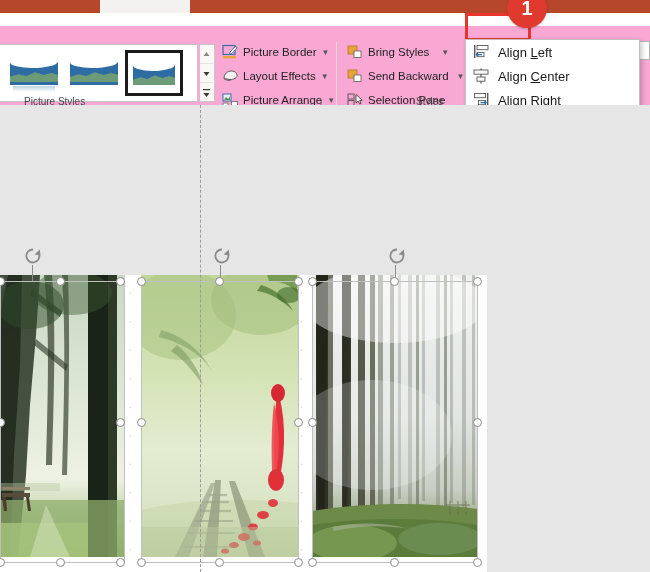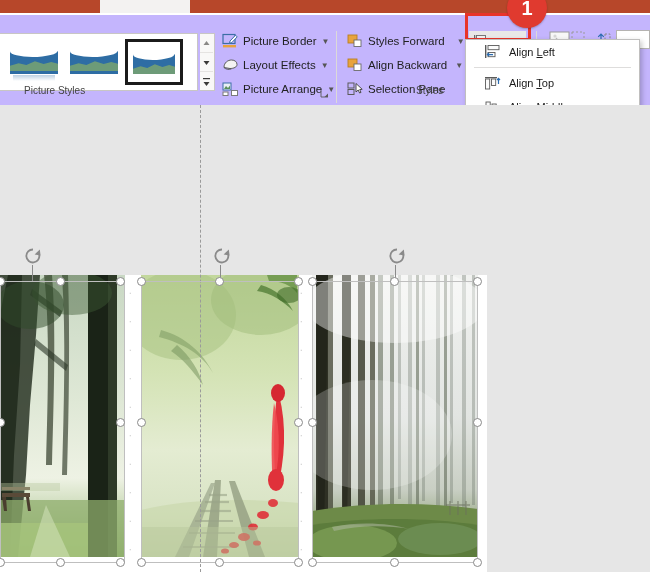--- a/index.html
+++ b/index.html
@@ -16,22 +16,22 @@
     position: absolute; left: 0; top: 0; width: 650px; height: 13px;
     background: #b7472a;
   }
   .tab-active {
     position: absolute; left: 100px; top: 0; width: 90px; height: 13px;
     background: #f3f2f1;
   }
 
   
   .ribbon {
-    position: absolute; left: 0; top: 15px; width: 650px; height: 92px;
-    background: #c4b5fd; border-bottom: 1px solid #d2d0ce;
+    position: absolute; left: 0; top: 26px; width: 650px; height: 92px;
+    background: #f9a8d4; border-bottom: 1px solid #d2d0ce;
   }
   .grp-sep {
     position: absolute; top: 16px; width: 1px; height: 72px; background: #dcdad8;
   }
   .grp-label {
     position: absolute; font-size: 10px; color: #444; white-space: nowrap;
   }
   .dlg-launcher {
     position: absolute; width: 10px; height: 10px; cursor: pointer;
   }
@@ -100,21 +100,21 @@
   }
 
   
   .menu {
     position: absolute; left: 465px; top: 39px; width: 175px; height: 252px;
     background: #ffffff; border: 1px solid #c0bfbe;
     box-shadow: 2px 2px 5px rgba(0,0,0,0.22);
   }
   .menu-item {
     position: relative; height: 24px; display: flex; align-items: center;
-    font-size: 11px; color: #1a1a1a; cursor: pointer; padding-left: 11px;
+    font-size: 13px; color: #1a1a1a; cursor: pointer; padding-left: 0;
   }
   .mi-icon { width: 30px; height: 20px; position: relative; flex: 0 0 30px; }
   .mi-label { padding-left: 2px; }
   .mi-label u { text-decoration: underline; }
   .menu-sep { height: 1px; background: #dedddc; margin: 3px 8px 3px 8px; }
 
   .redbox-menu {
     position: absolute; left: 463px; top: 185px; width: 172px; height: 26px;
     border: 3px solid #e8342a; pointer-events: none;
   }
@@ -274,32 +274,32 @@
       </svg>
     </div>
 
     <div class="ribbon-cmd" style="left:347px;top:15px">
       <span class="ico">
         <svg width="17" height="16" viewBox="0 0 17 16">
           <rect x="1" y="2" width="9" height="8" fill="#e8a33d" stroke="#b87f22" stroke-width="0.9"></rect>
           <rect x="7" y="7" width="7" height="6.5" fill="#ffffff" stroke="#6a6a6a" stroke-width="0.9"></rect>
         </svg>
       </span>
-      <span>Styles Forward</span>
+      <span>Bring Styles</span>
       <span class="caret" style="margin-left:12px">▼</span>
     </div>
 
     <div class="ribbon-cmd" style="left:347px;top:39px">
       <span class="ico">
         <svg width="17" height="16" viewBox="0 0 17 16">
           <rect x="1" y="2" width="9" height="8" fill="#e8a33d" stroke="#b87f22" stroke-width="0.9"></rect>
           <rect x="7" y="7" width="7" height="6.5" fill="#ffffff" stroke="#6a6a6a" stroke-width="0.9"></rect>
         </svg>
       </span>
-      <span>Align Backward</span>
+      <span>Send Backward</span>
       <span class="caret" style="margin-left:8px">▼</span>
     </div>
 
     <div class="ribbon-cmd" style="left:347px;top:63px">
       <span class="ico">
         <svg width="17" height="16" viewBox="0 0 17 16">
           <rect x="1" y="2" width="6" height="5" fill="none" stroke="#5a5a5a" stroke-width="1"></rect>
           <rect x="1" y="8.5" width="6" height="5" fill="none" stroke="#5a5a5a" stroke-width="1"></rect>
           <path d="M9 2.5 L9 11 L11.2 9 L12.6 12 L14 11.4 L12.7 8.6 L15.2 8.3 Z" fill="#ffffff" stroke="#3b3a39" stroke-width="0.9"></path>
         </svg>
@@ -351,21 +351,42 @@
         <svg width="30" height="20" viewBox="0 0 30 20">
           <rect x="8" y="3" width="1.4" height="13" fill="#5a5a5a"></rect>
           <rect x="11" y="3.5" width="11" height="4.2" fill="#fbfbfb" stroke="#5a5a5a" stroke-width="0.9"></rect>
           <rect x="11" y="10.5" width="7" height="4.2" fill="#fbfbfb" stroke="#5a5a5a" stroke-width="0.9"></rect>
           <path d="M16 12.6 L10.4 12.6 M12 11 L10.4 12.6 L12 14.2" stroke="#2b6cb0" stroke-width="1.2" fill="none"></path>
         </svg>
       </span>
       <span class="mi-label">Align <u>L</u>eft</span>
     </div>
 
-
+    <div class="menu-item">
+      <span class="mi-icon">
+        <svg width="30" height="20" viewBox="0 0 30 20">
+          <rect x="14.4" y="2.5" width="1.2" height="15" fill="#5a5a5a"></rect>
+          <rect x="8" y="4" width="14" height="4.2" fill="#fbfbfb" stroke="#5a5a5a" stroke-width="0.9"></rect>
+          <rect x="11" y="11" width="8" height="4.2" fill="#fbfbfb" stroke="#5a5a5a" stroke-width="0.9"></rect>
+        </svg>
+      </span>
+      <span class="mi-label">Align <u>C</u>enter</span>
+    </div>
+
+    <div class="menu-item">
+      <span class="mi-icon">
+        <svg width="30" height="20" viewBox="0 0 30 20">
+          <rect x="21" y="3" width="1.4" height="13" fill="#5a5a5a"></rect>
+          <rect x="8.5" y="3.5" width="11" height="4.2" fill="#fbfbfb" stroke="#5a5a5a" stroke-width="0.9"></rect>
+          <rect x="12.5" y="10.5" width="7" height="4.2" fill="#fbfbfb" stroke="#5a5a5a" stroke-width="0.9"></rect>
+          <path d="M14.5 12.6 L20.2 12.6 M18.6 11 L20.2 12.6 L18.6 14.2" stroke="#2b6cb0" stroke-width="1.2" fill="none"></path>
+        </svg>
+      </span>
+      <span class="mi-label">Align <u>R</u>ight</span>
+    </div>
 
     <div class="menu-sep"></div>
 
     <div class="menu-item">
       <span class="mi-icon">
         <svg width="30" height="20" viewBox="0 0 30 20">
           <rect x="8" y="4" width="12" height="1.3" fill="#5a5a5a"></rect>
           <rect x="8.5" y="6" width="4.2" height="10" fill="#fbfbfb" stroke="#5a5a5a" stroke-width="0.9"></rect>
           <rect x="14.5" y="6" width="4.2" height="6.5" fill="#fbfbfb" stroke="#5a5a5a" stroke-width="0.9"></rect>
           <path d="M21.5 11 L21.5 5.4 M20 7 L21.5 5.4 L23 7" stroke="#2b6cb0" stroke-width="1.2" fill="none"></path>

